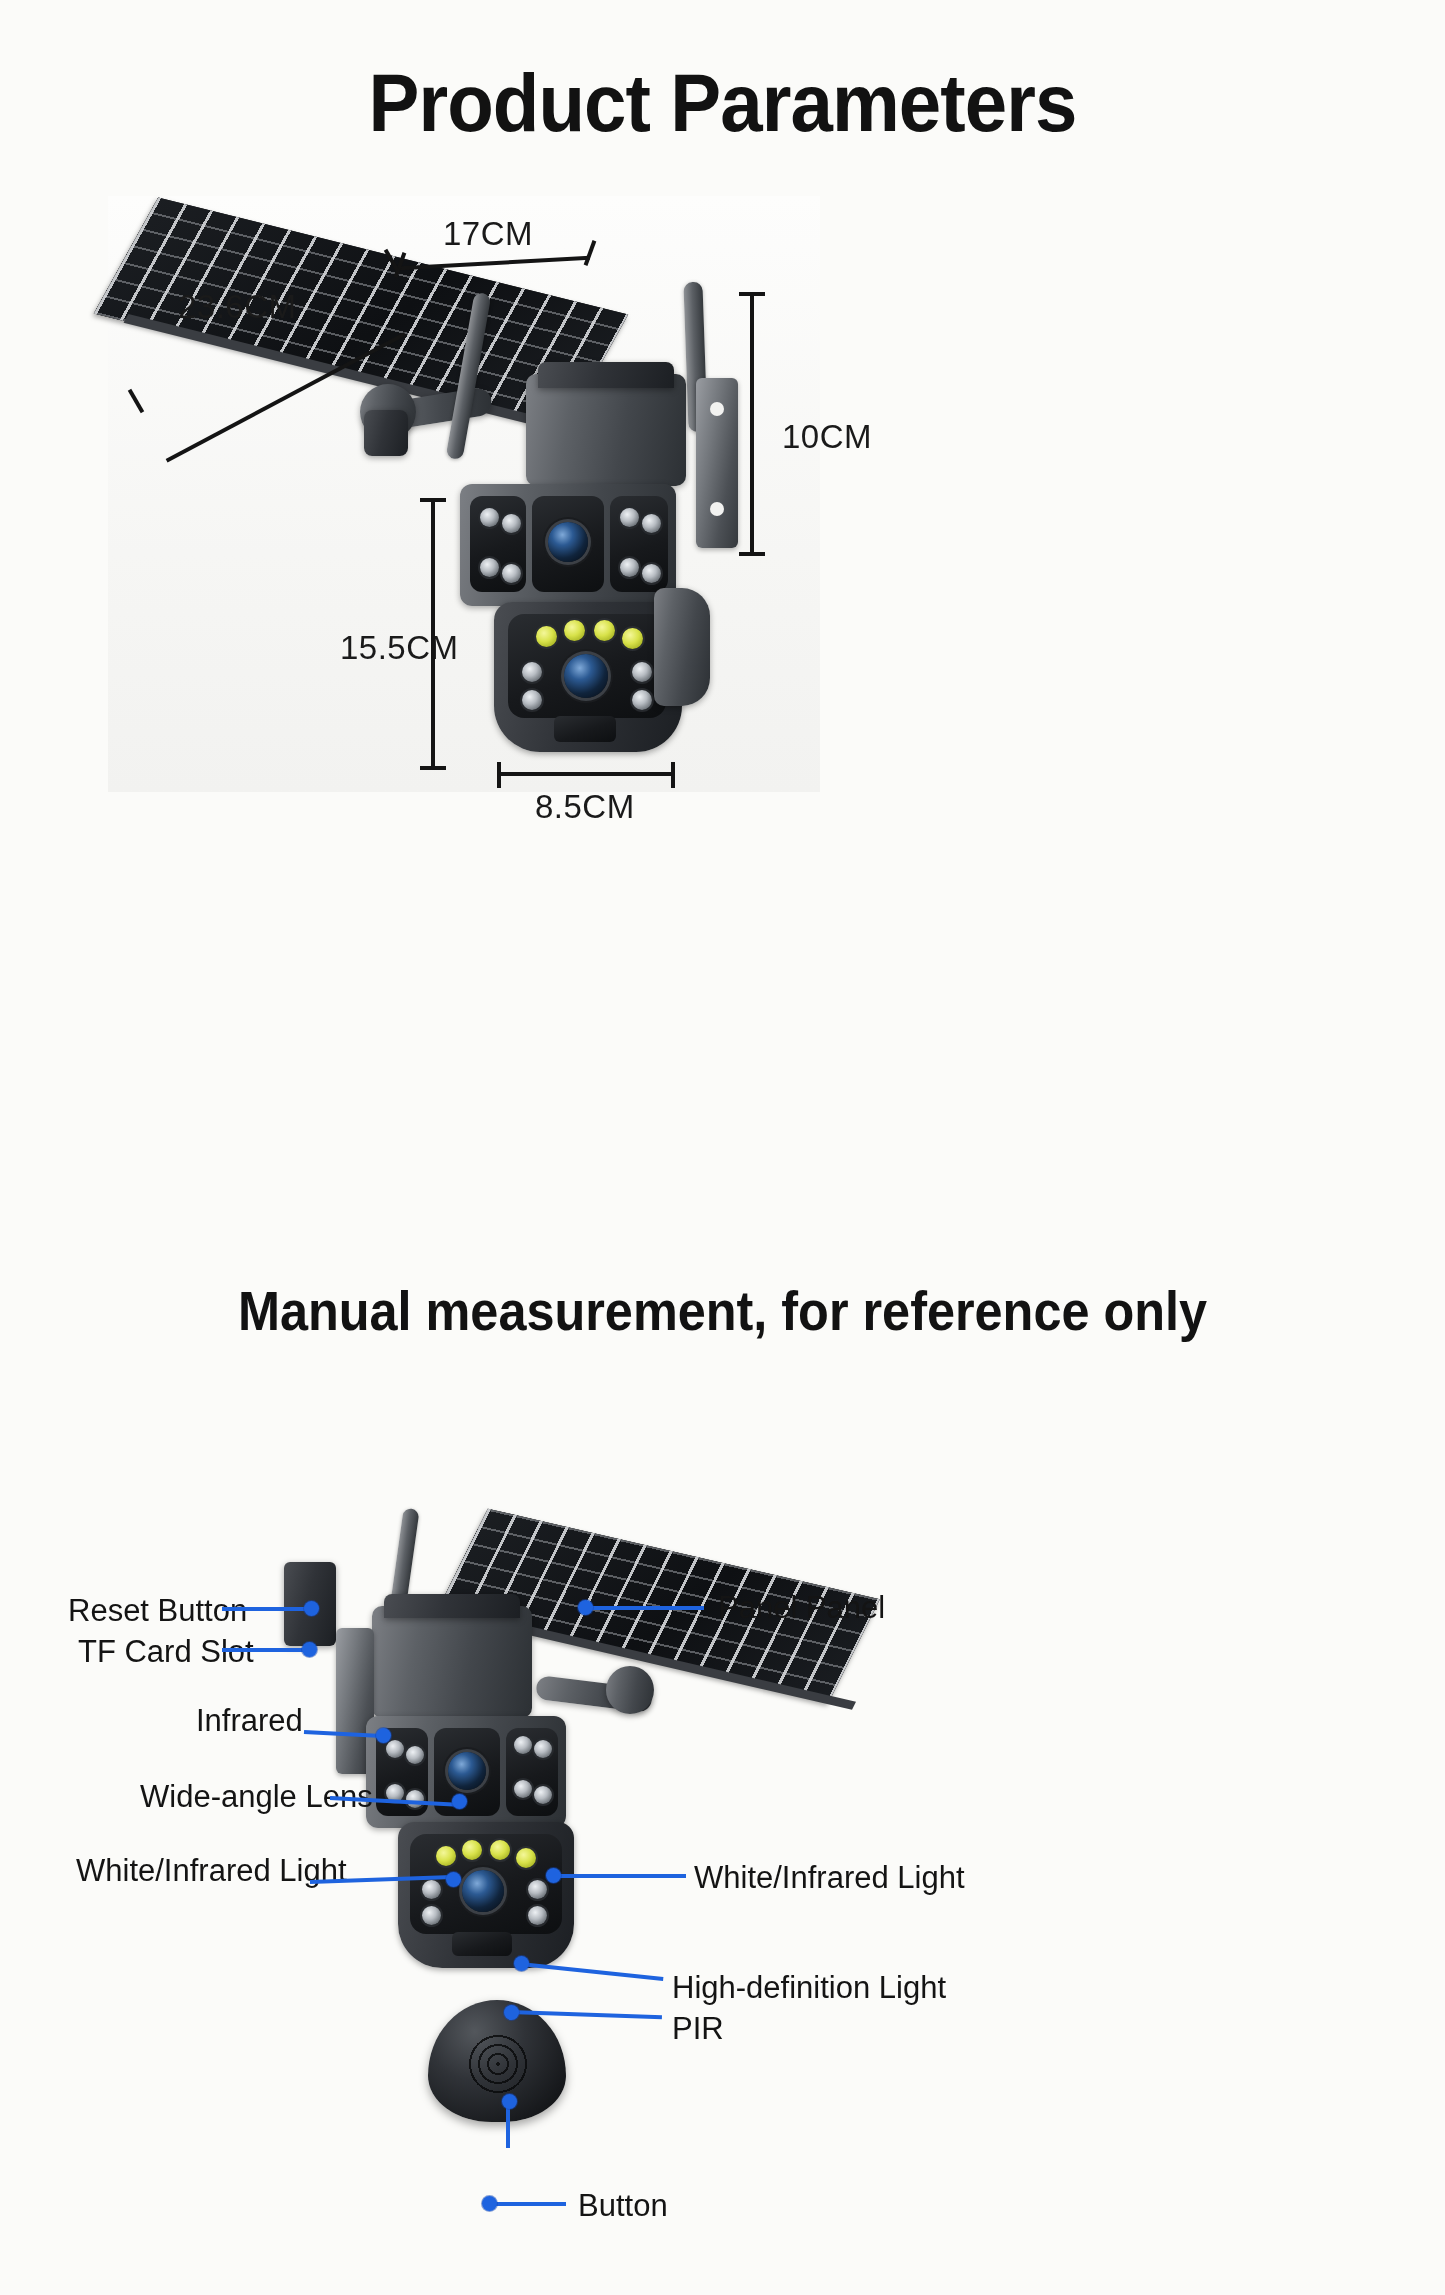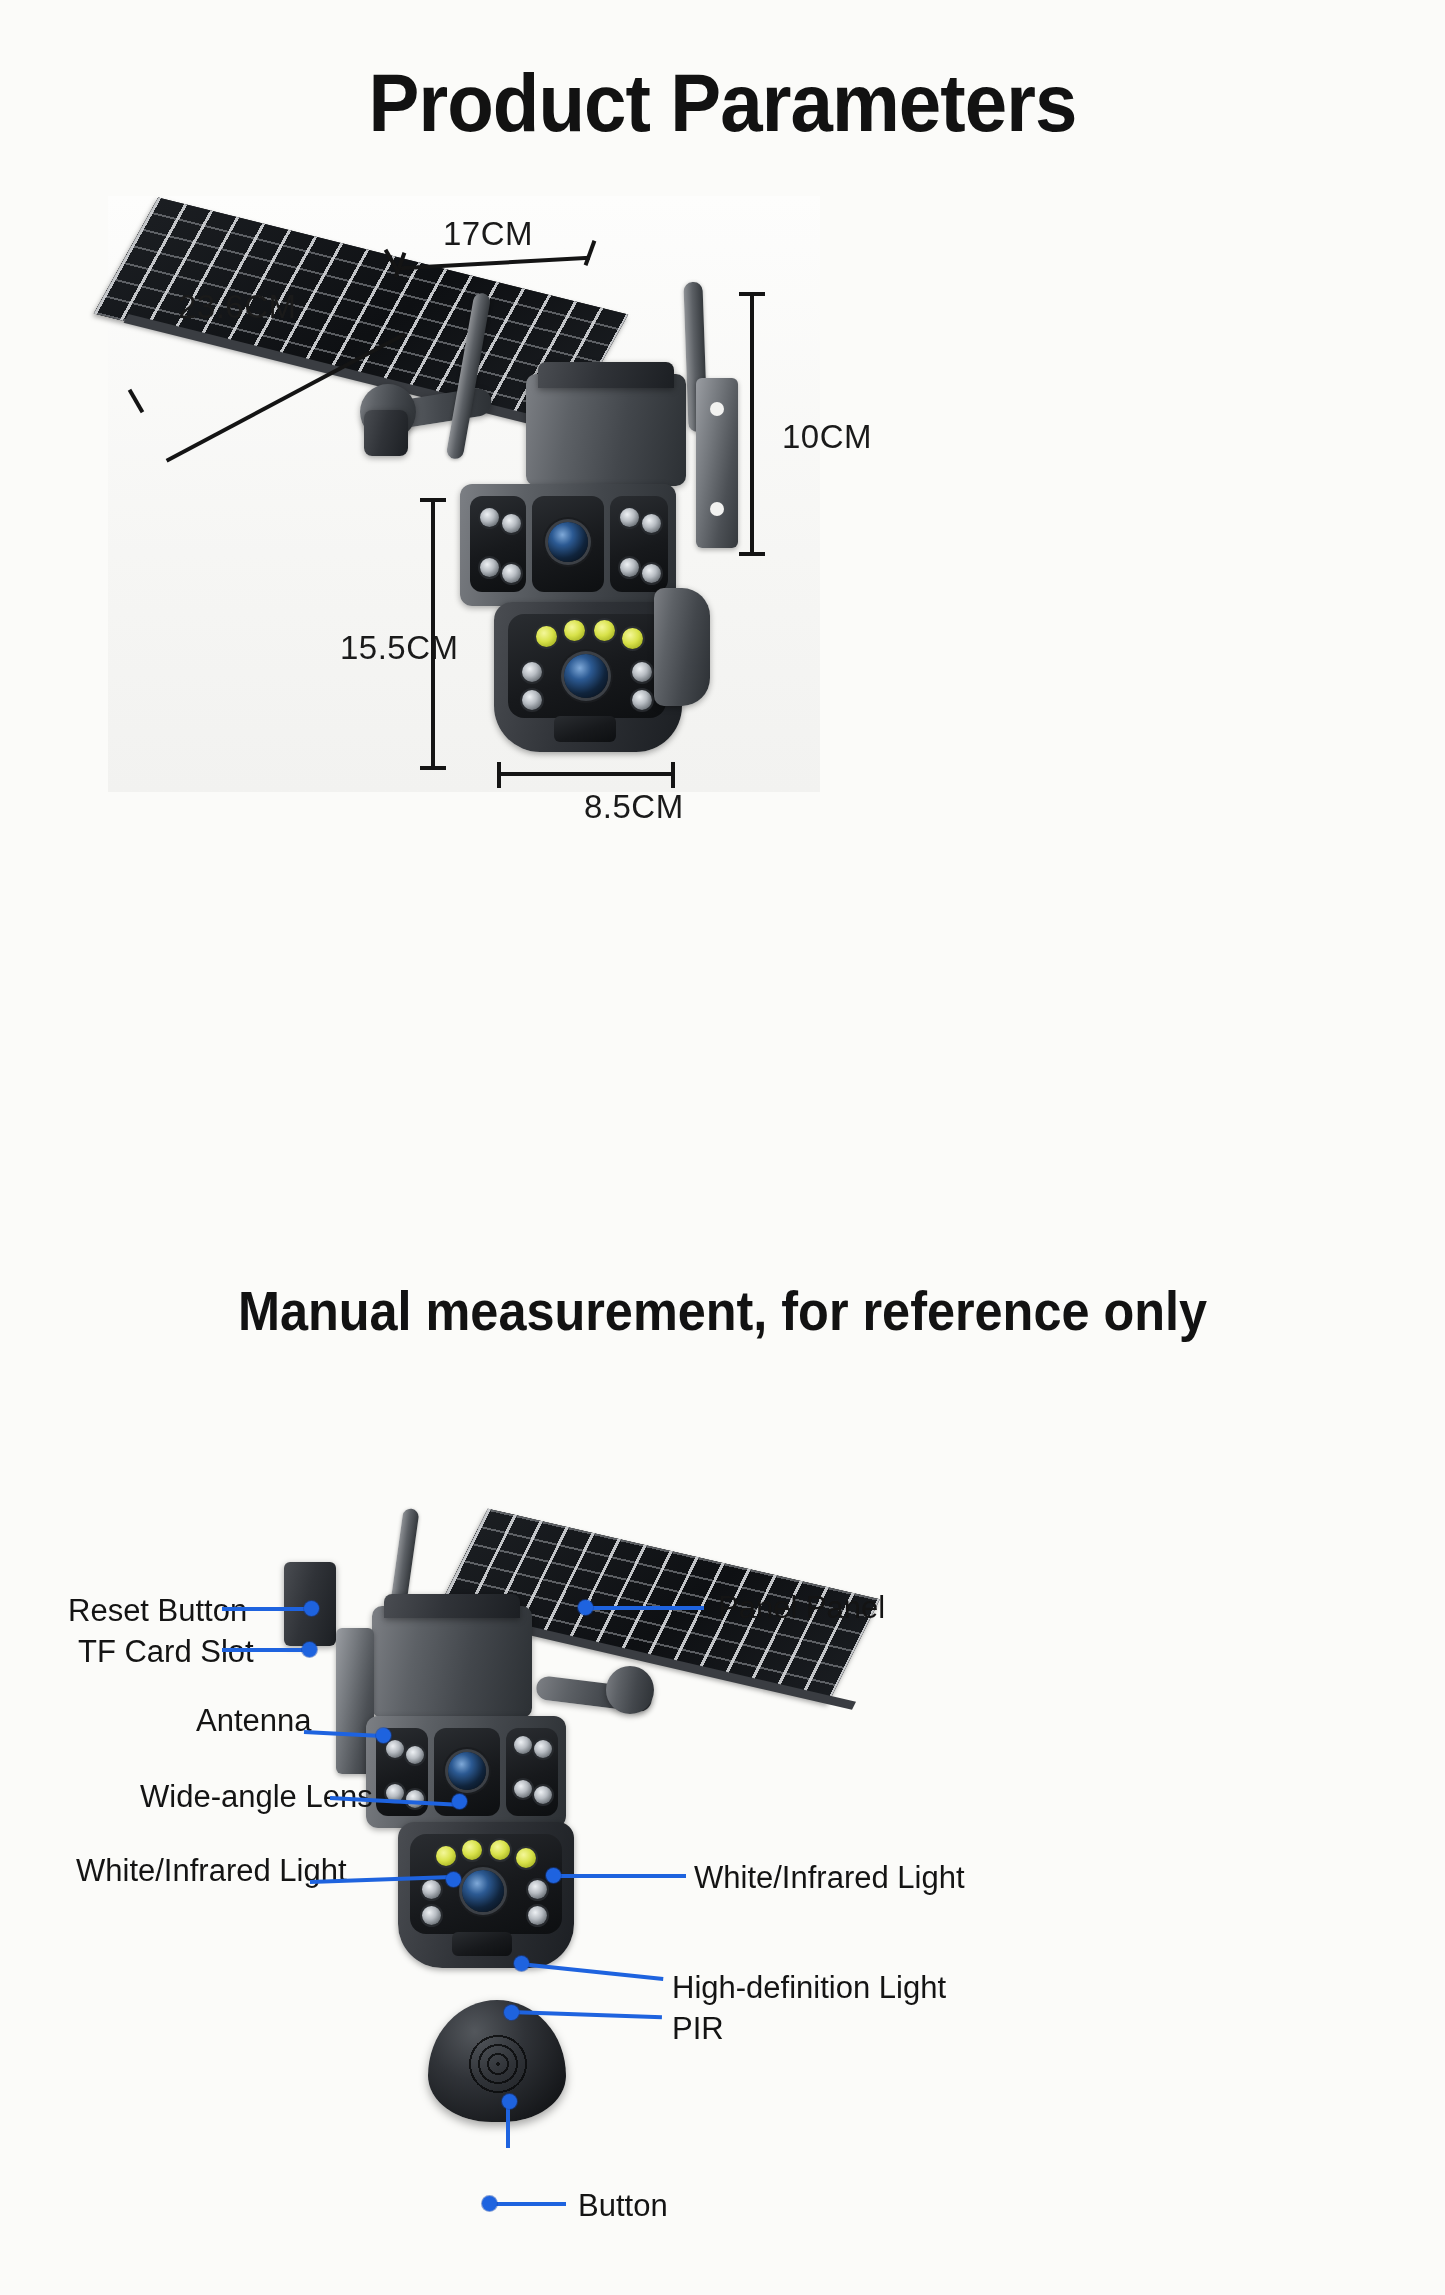--- a/index.html
+++ b/index.html
@@ -197,21 +197,21 @@
   <div class="dim" style="left:782px;top:418px;">10CM</div>
   <div class="rule rule-v" style="left:750px;top:292px;height:264px;"></div>
   <div class="cap cap-h" style="left:739px;top:292px;"></div>
   <div class="cap cap-h" style="left:739px;top:552px;"></div>
 
   <div class="dim" style="left:340px;top:629px;">15.5CM</div>
   <div class="rule rule-v" style="left:431px;top:498px;height:272px;"></div>
   <div class="cap cap-h" style="left:420px;top:498px;"></div>
   <div class="cap cap-h" style="left:420px;top:766px;"></div>
 
-  <div class="dim" style="left:584px;top:788px;text-align:right;">8.5CM</div>
+  <div class="dim" style="left:535px;top:788px;text-align:right;">8.5CM</div>
   <div class="rule rule-h" style="left:497px;top:772px;width:178px;"></div>
   <div class="cap cap-v" style="left:497px;top:762px;"></div>
   <div class="cap cap-v" style="left:671px;top:762px;"></div>
 
   <div class="h-sub">Manual measurement, for reference only</div>
 
   <div class="photo-bot">
 
     <div class="panel" style="left:162px;top:78px;width:392px;height:116px;transform:skewY(13deg) skewX(-24deg);">
       <div class="panel-face"></div>
@@ -263,21 +263,21 @@
   </div>
 
   <div class="callout" style="left:68px;top:1595px;">Reset Button</div>
   <div class="lead" style="left:222px;top:1607px;width:88px;"></div>
   <div class="dot" style="left:304px;top:1601px;"></div>
 
   <div class="callout" style="left:78px;top:1636px;">TF Card Slot</div>
   <div class="lead" style="left:222px;top:1648px;width:86px;"></div>
   <div class="dot" style="left:302px;top:1642px;"></div>
 
-  <div class="callout" style="left:196px;top:1705px;">Antenna</div>
+  <div class="callout" style="left:196px;top:1705px;">Infrared</div>
   <div class="lead" style="left:304px;top:1730px;width:78px;transform:rotate(3deg);"></div>
   <div class="dot" style="left:376px;top:1728px;"></div>
 
   <div class="callout" style="left:140px;top:1781px;">Wide-angle Lens</div>
   <div class="lead" style="left:330px;top:1796px;width:128px;transform:rotate(3deg);"></div>
   <div class="dot" style="left:452px;top:1794px;"></div>
 
   <div class="callout" style="left:76px;top:1855px;">White/Infrared Light</div>
   <div class="lead" style="left:310px;top:1880px;width:142px;transform:rotate(-2deg);"></div>
   <div class="dot" style="left:446px;top:1872px;"></div>

